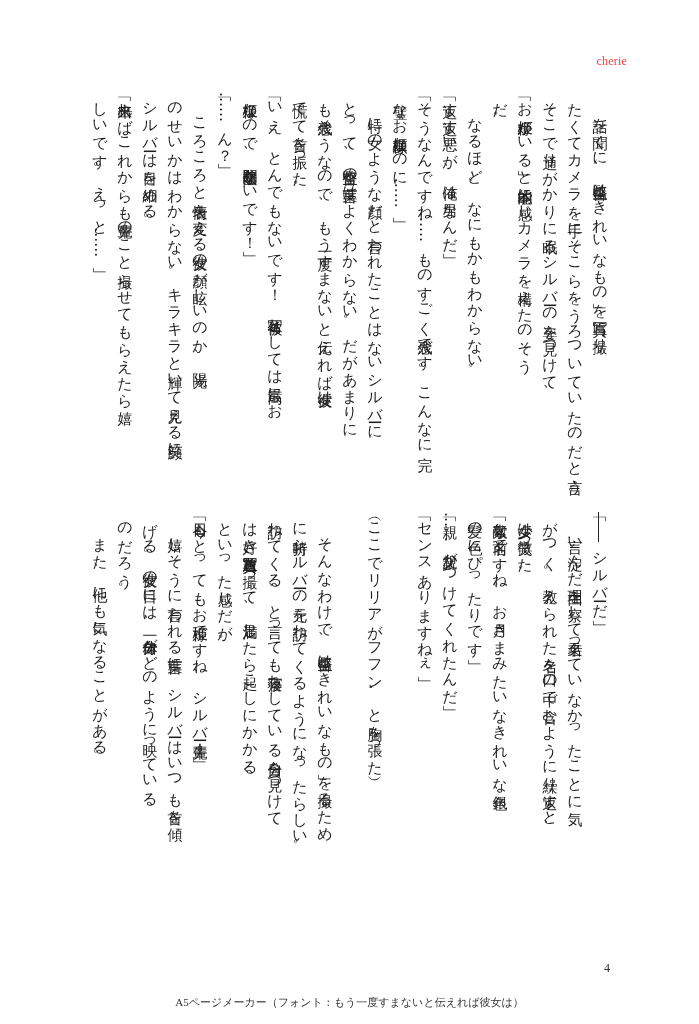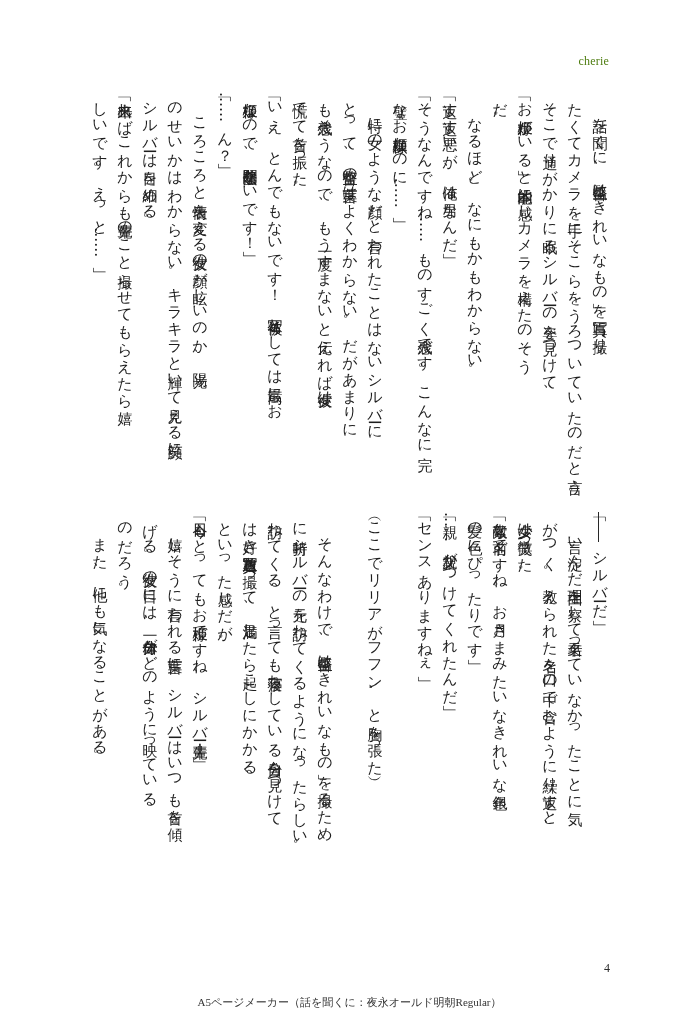--- a/index.html
+++ b/index.html
@@ -11,24 +11,24 @@
       width: 699px;
       height: 1024px;
       position: relative;
       overflow: hidden;
       color: #1e1e1e;
       font-family: "DejaVu Serif", "Liberation Serif", serif;
     }
     .running-head {
       position: absolute;
       top: 54px;
-      right: 90px;
+      right: 72px;
       font-size: 12px;
       letter-spacing: 0.2px;
-      color: #4d7c0f;
+      color: #ef4444;
       font-family: "Liberation Serif", "DejaVu Serif", serif;
     }
     .block {
       position: absolute;
       left: 87px;
       width: 525px;
       height: 375px;
       writing-mode: vertical-rl;
       -webkit-writing-mode: vertical-rl;
       text-orientation: mixed;
@@ -113,13 +113,13 @@
   <div class="ln">といった感じだが。</div>
   <div class="ln">「今日もとってもお姫様ですね、シルバー先輩！」</div>
   <div class="ln ind">嬉しそうに言われる言葉に、シルバーはいつも首を傾</div>
   <div class="ln">げる。彼女の目には、一体自分がどのように映っている</div>
   <div class="ln">のだろう。</div>
   <div class="ln ind">また、他にも気になることがある。</div>
 </div>
 
 <div class="page-number">4</div>
 
-<div class="credit">A5ページメーカー（話を聞くに：夜永オールド明朝Regular）</div>
+<div class="credit">A5ページメーカー（フォント：もう一度すまないと伝えれば彼女は）</div>
 
 </body></html>

